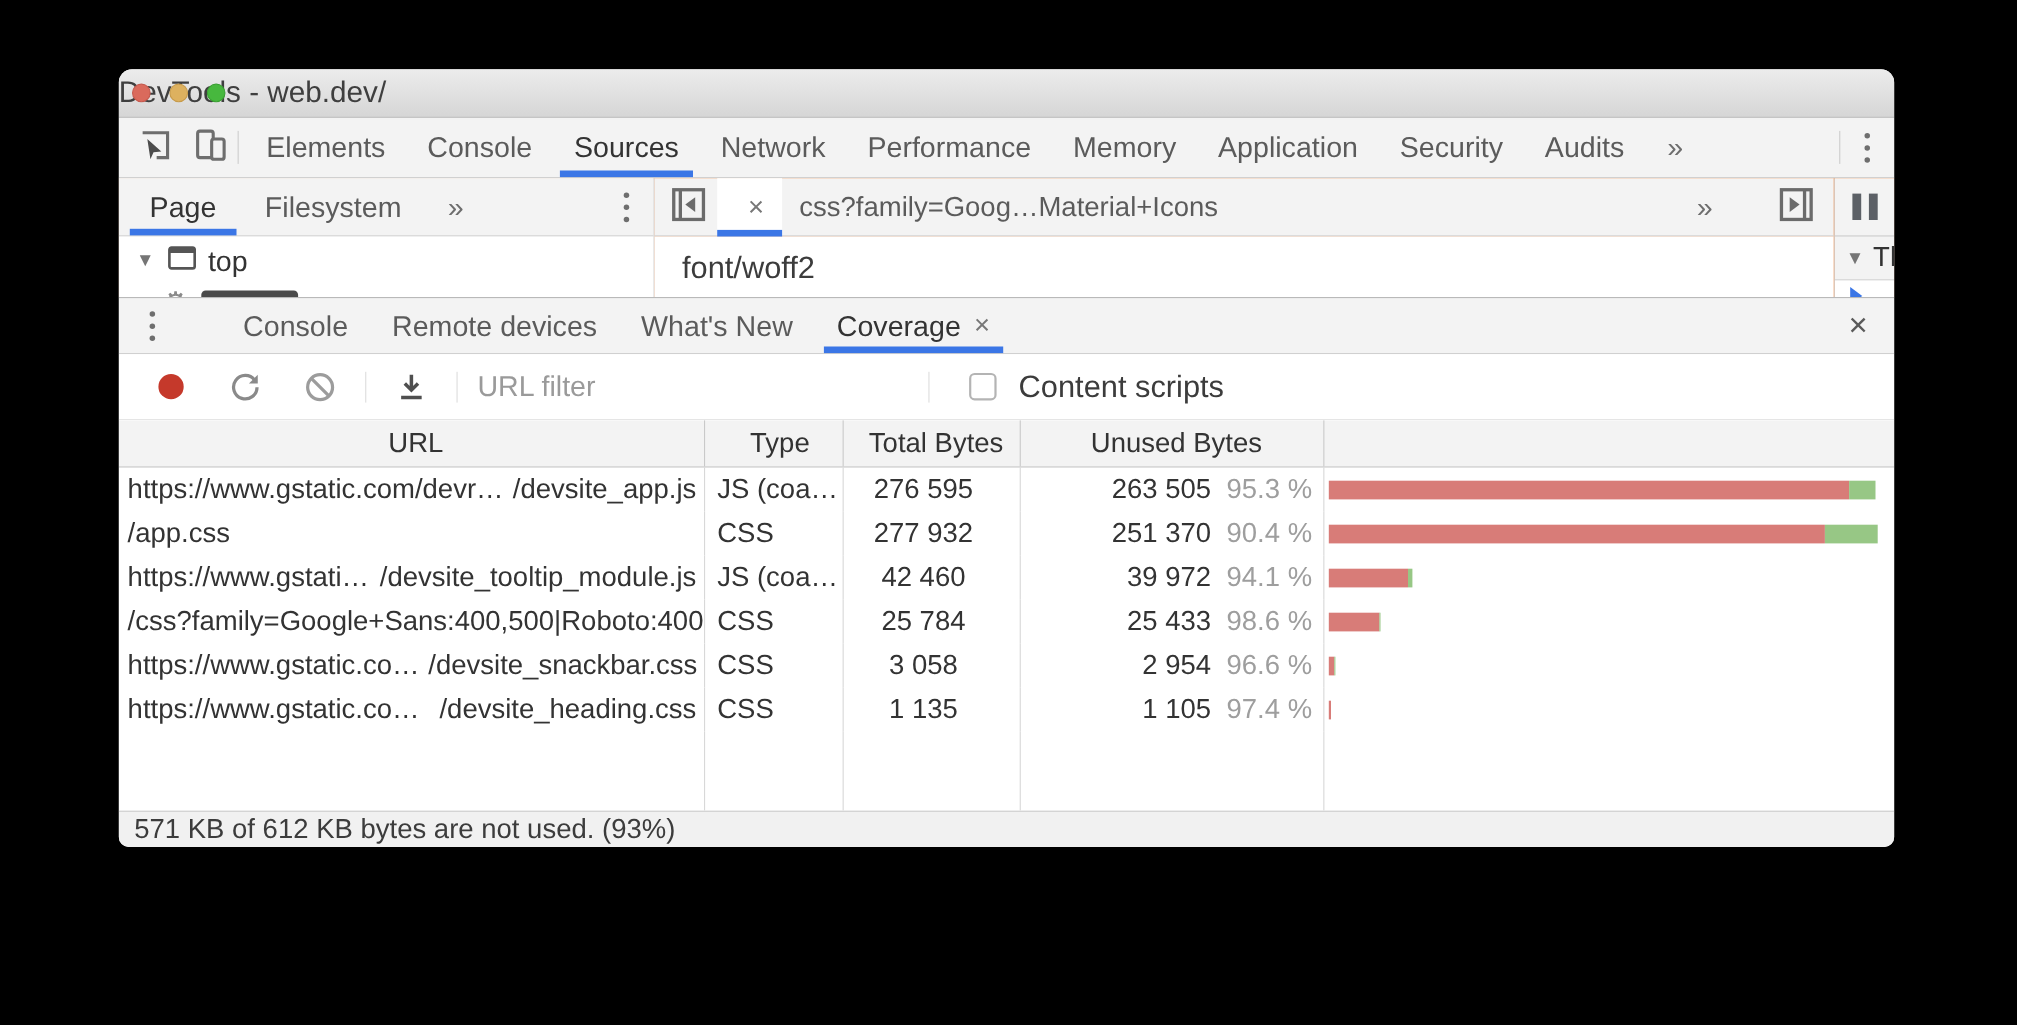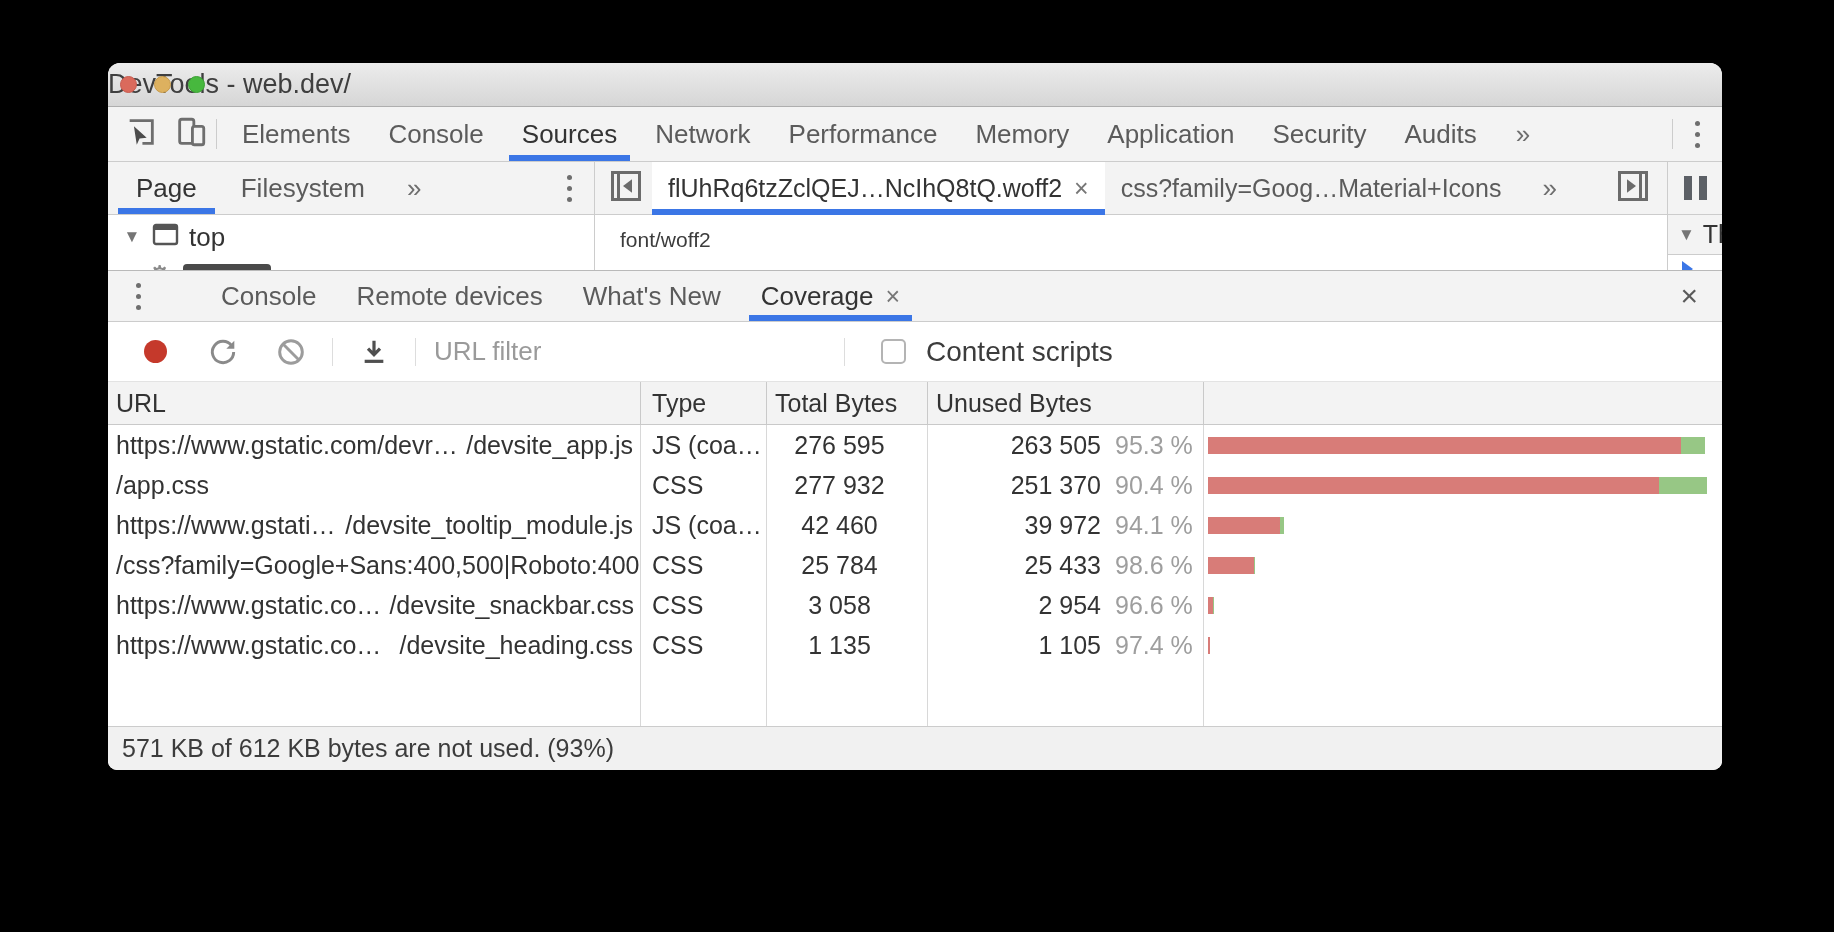--- a/index.html
+++ b/index.html
@@ -48,21 +48,21 @@
   .gear{font-size:26px;color:#8a8a8a;line-height:26px;}
   .blob{width:88px;height:22px;border-radius:4px;background:#4a4a4a;margin-top:2px;}
   .editor{flex:1;display:flex;flex-direction:column;border-right:1px solid #ccc;min-width:0;}
   .file-strip{height:53px;flex:none;display:flex;align-items:stretch;border-bottom:1px solid #ccc;background:#f3f3f3;}
   .sq-icon{align-self:center;margin-left:13px;flex:none;}
   .file-tab{display:flex;align-items:center;padding:0 16px;font-size:25px;color:#5b5b5b;
     position:relative;white-space:nowrap;}
   .file-tab.selected{background:#fff;color:#333;}
   .file-tab.selected::after{content:"";position:absolute;left:0;right:0;bottom:-1px;height:6px;background:var(--accent);}
   .tab-close{margin-left:12px;font-size:25px;color:#777;}
-  .editor-body{flex:1;background:#fff;font-size:21px;color:#3c3c3c;padding:13px 0 0 25px;}
+  .editor-body{flex:1;background:#fff;font-size:28px;color:#3c3c3c;padding:13px 0 0 25px;}
   .dbg{width:54px;flex:none;display:flex;flex-direction:column;background:#f3f3f3;overflow:hidden;}
   .pause-row{height:53px;flex:none;border-bottom:1px solid #ccc;display:flex;align-items:center;padding-left:16px;}
   .pause{display:flex;gap:7px;}
   .pause i{display:block;width:8px;height:24px;background:#5c6066;}
   .threads-hdr{height:40px;flex:none;border-bottom:1px solid #ccc;display:flex;align-items:center;
     padding-left:10px;gap:8px;font-size:25px;color:#333;white-space:nowrap;overflow:hidden;}
   .threads-body{flex:1;background:#fff;position:relative;}
   .thread-marker{position:absolute;left:14px;top:6px;width:0;height:0;
     border-left:11px solid var(--accent);border-top:8px solid transparent;border-bottom:8px solid transparent;}
   
@@ -81,21 +81,21 @@
   .tool-div{width:1px;height:28px;background:#ddd;margin:0 18px;flex:none;}
   .url-filter{border:none;outline:none;font-size:26px;color:#333;width:300px;background:transparent;
     font-family:"Liberation Sans",sans-serif;}
   .url-filter::placeholder{color:#9a9a9a;}
   .cs-wrap{display:flex;align-items:center;gap:20px;margin-left:18px;}
   .checkbox{width:25px;height:25px;border:2px solid #b4b4b4;border-radius:5px;background:#fff;flex:none;}
   .cs-label{font-size:28px;color:#3c3c3c;white-space:nowrap;}
   
   .table{flex:1;display:flex;flex-direction:column;background:#fff;min-height:0;overflow:hidden;}
   .cols{display:grid;grid-template-columns:533px 126px 161px 276px 1fr;}
-  .thead{height:43px;flex:none;background:#f3f3f3;border-bottom:1px solid #c9c9c9;}
+  .thead{height:43px;flex:none;background:#f3f3f3;border-bottom:1px solid #c9c9c9;text-align:center;}
   .thead .hcell{border-right:1px solid #c9c9c9;font-size:25px;color:#333;line-height:42px;
     padding-left:8px;white-space:nowrap;overflow:hidden;}
   .thead .hcell.type{padding-left:11px;}
   .thead .hcell:last-child{border-right:none;}
   .trow{height:40px;flex:none;}
   .cell{border-right:1px solid #d8d8d8;font-size:25px;color:#333;line-height:40px;
     white-space:nowrap;overflow:hidden;}
   .cell:last-child,.fcell:last-child{border-right:none;}
   .url-cell{display:flex;justify-content:space-between;padding:0 7px 0 8px;gap:8px;}
   .type-cell{padding-left:11px;}
@@ -104,21 +104,21 @@
   .unused-cell .num{flex:1;text-align:right;padding-right:14px;}
   .unused-cell .pct{width:88px;text-align:right;padding-right:17px;color:#9e9e9e;}
   .bars-cell{display:flex;align-items:center;padding-left:4px;}
   .bar{display:flex;height:17px;}
   .bar i{display:block;height:100%;}
   .bar .red{background:var(--bar-unused);}
   .bar .green{background:var(--bar-used);}
   .filler{flex:1;}
   .fcell{border-right:1px solid #d8d8d8;}
   
-  .statusbar{height:44px;flex:none;background:#f1f1f1;border-top:1px solid #ccc;
+  .statusbar{height:33px;flex:none;background:#f1f1f1;border-top:1px solid #ccc;
     display:flex;align-items:center;padding-left:14px;font-size:25px;color:#3c3c3c;}
 </style>
 </head>
 <body>
 
 <div class="window">
 
   <div class="titlebar">
     <div class="lights">
       <span class="light red"></span>
@@ -202,21 +202,20 @@
       <div class="file-strip">
         <span class="sq-icon">
           <svg width="36" height="36" viewBox="0 0 24 24">
               <rect x="3" y="3" width="18" height="18" fill="none" stroke="#6b6b6b" stroke-width="2"></rect>
               <line x1="7" y1="3" x2="7" y2="21" stroke="#6b6b6b" stroke-width="2"></line>
               <path d="M16 7.5v9L10 12z" fill="#6b6b6b"></path>
             </svg>
         </span>
         <div class="tabs" id="file-tabs" style="margin-left:8px;">
             <div class="file-tab selected">
-              <span>flUhRq6tzZclQEJ…NcIhQ8tQ.woff2</span>
               <span class="tab-close">×</span>
             </div>
             <div class="file-tab">
               <span>css?family=Goog…Material+Icons</span>
             </div>
           </div>
         <div class="spacer"></div>
         <div class="chev">»</div>
         <span class="sq-icon" style="margin:0 16px 0 48px;">
           <svg width="36" height="36" viewBox="0 0 24 24">

